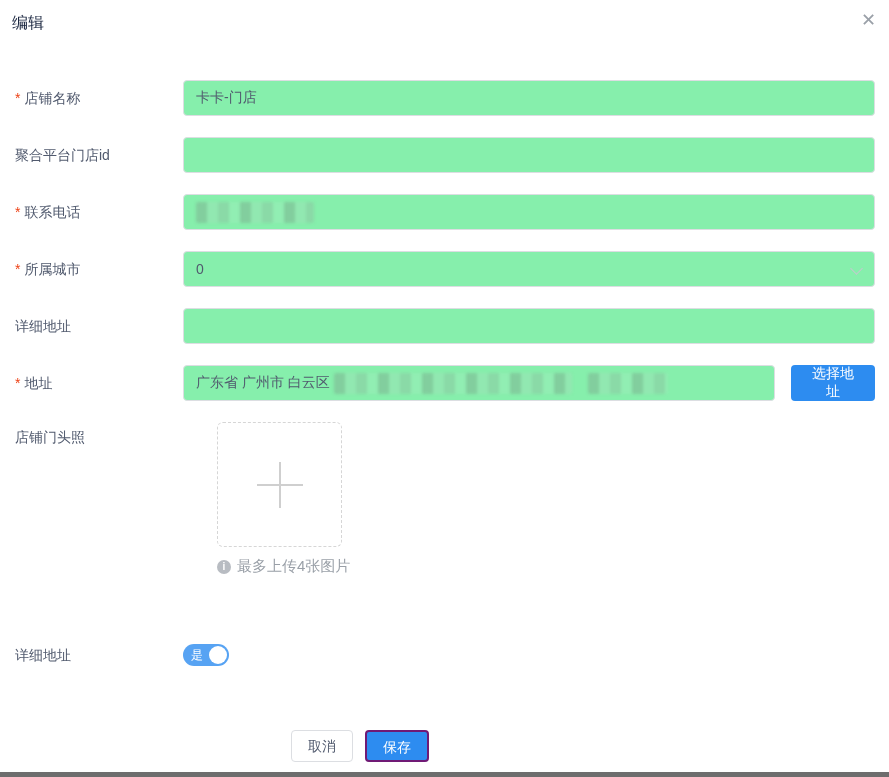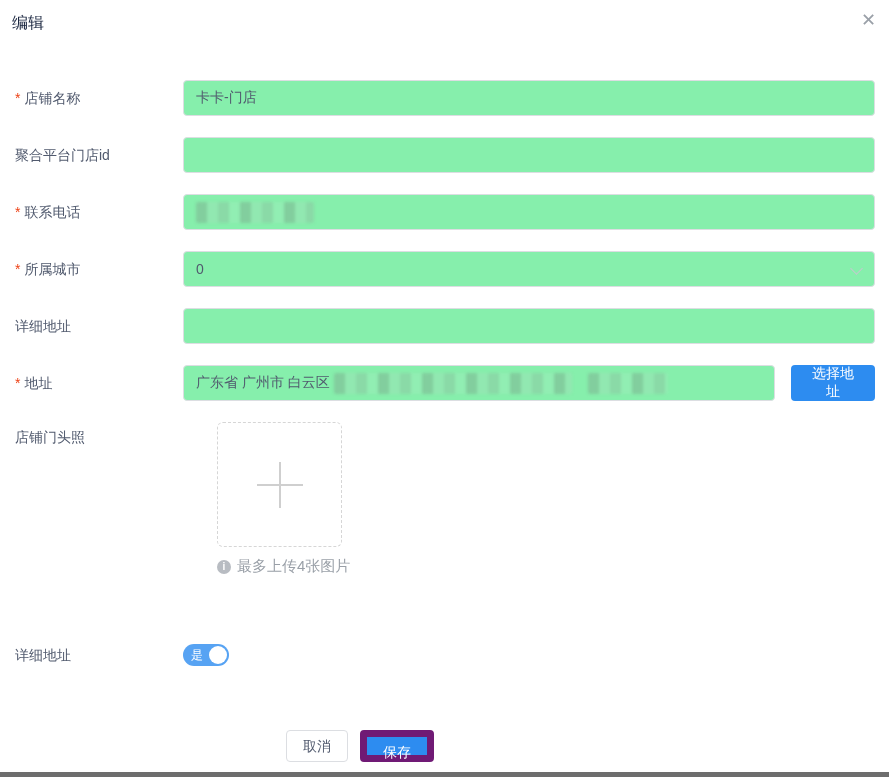--- a/index.html
+++ b/index.html
@@ -110,21 +110,21 @@
   .footer {
     position: absolute; left: 0; bottom: 15px; width: 720px;
     display: flex; justify-content: center; align-items: flex-end;
   }
   .btn {
     height: 32px; padding: 0 16px; font-size: 14px; border-radius: 4px;
     cursor: pointer; font-family: "Liberation Sans", "DejaVu Sans", sans-serif;
     line-height: 30px;
   }
   .btn-cancel { background: #fff; border: 1px solid #dcdee2; color: #515a6e; margin-right: 12px; }
-  .btn-save { background: #2d8cf0; border: 7px solid #701a75; color: #fff; }
+  .btn-save { background: #2d8cf0; border: 2px solid #701a75; color: #fff; }
   .bottom-bar {
     position: absolute; left: 0; bottom: 0; width: 889px; height: 5px;
     background: #6d6d6d;
   }
 </style>
 </head>
 <body>
 
 <div class="dialog-title">编辑</div>
 <div class="close-btn">✕</div>

